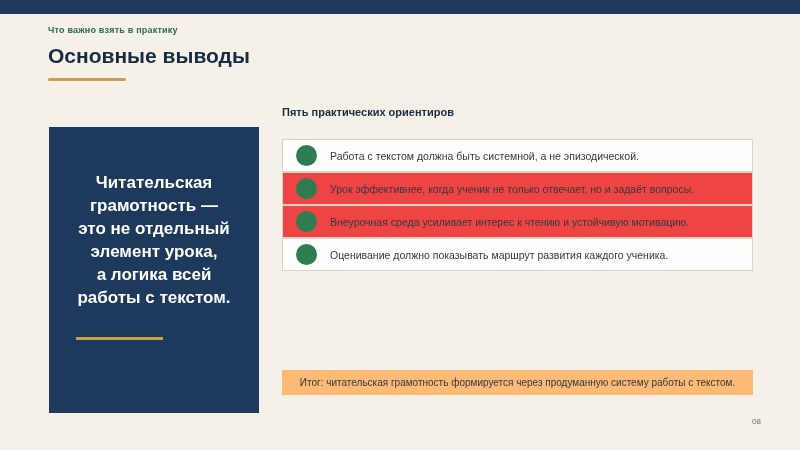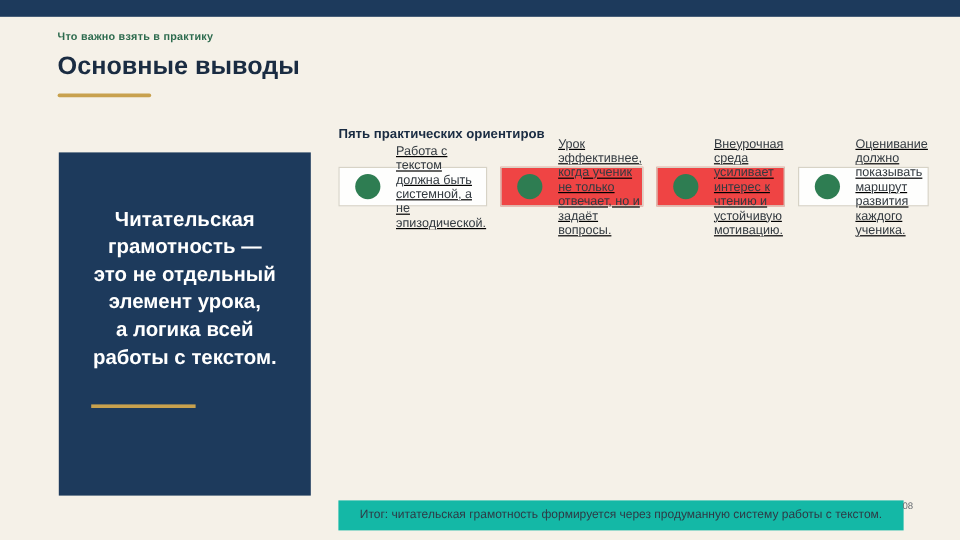--- a/index.html
+++ b/index.html
@@ -58,21 +58,21 @@
     font-size: 9.5px; line-height: 15px;
   }
   .right-heading {
     position: absolute; left: 282px; top: 106px;
     font-size: 11px; font-weight: bold;
     color: #1a2c42;
   }
   .items {
     position: absolute; left: 282px; top: 139px;
     width: 471px;
-    display: flex; flex-direction: row; gap: 11px; text-decoration: underline;
+    display: flex; flex-direction: column; 
   }
   .item-card {
     height: 33px;
     border: 1px solid #d7d3c6;
     background: #fefefd;
     display: flex; align-items: center;
     padding-left: 13px;
   }
   .item-card.alt { background: #ef4444; }
   .bullet {
@@ -82,25 +82,24 @@
     flex: 0 0 21px;
   }
   .item-text {
     margin-left: 13px;
     font-size: 10.5px;
     color: #333a40;
   }
   .summary {
     position: absolute; left: 282px; top: 370px;
     width: 471px; height: 25px;
-    background: #14b8a6;
+    background: #fdba74;
     display: flex; align-items: center; justify-content: center;
     font-size: 10px;
     color: #2e3a46;
-    margin-top: 47px;
   }
   .page-number {
     position: absolute; left: 752px; top: 417px;
     font-size: 8px;
     color: #6a6f74;
   }
 </style>
 </head>
 <body>
 

